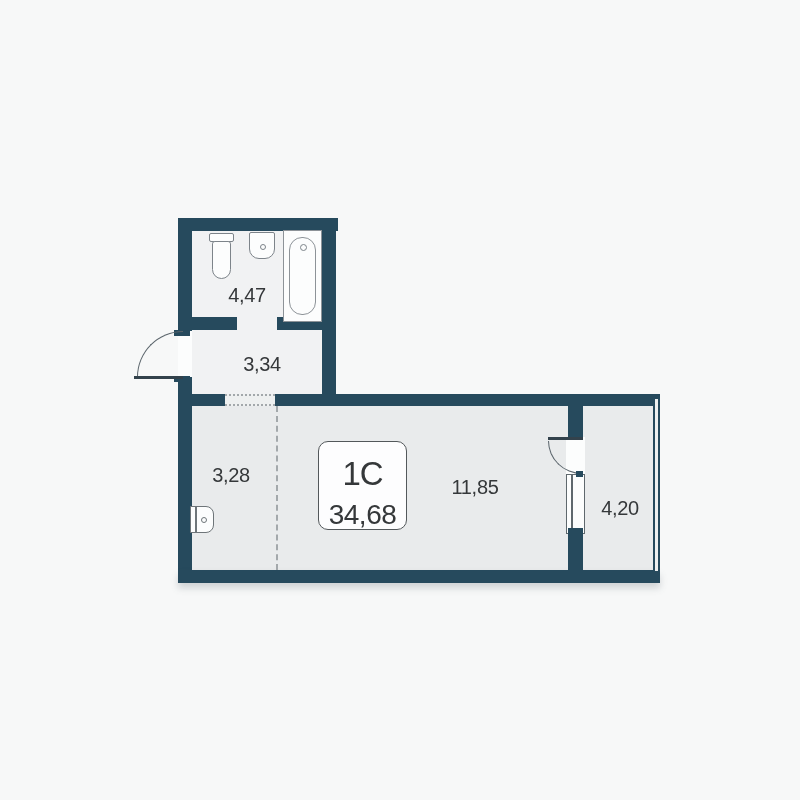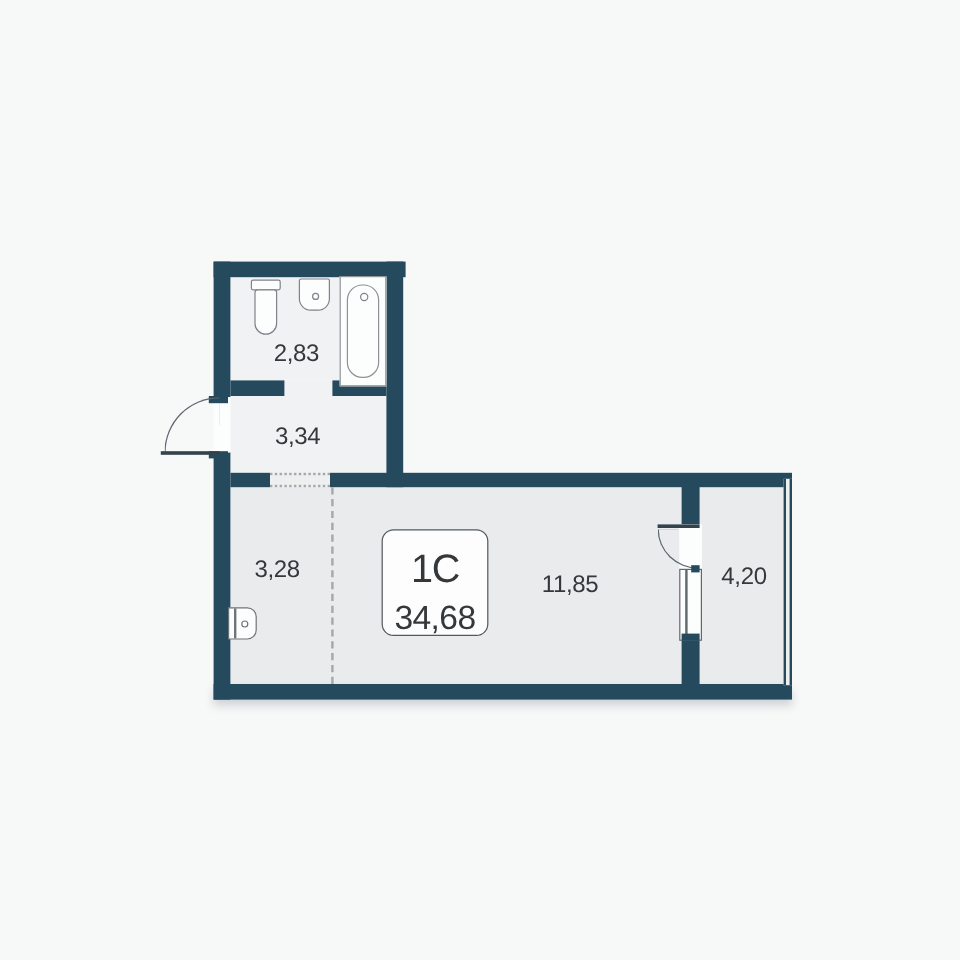--- a/index.html
+++ b/index.html
@@ -97,25 +97,25 @@
   </div>
 
   <div class="abs fixture" style="left:190px;top:506px;width:24px;height:27px;border-radius:0 8px 8px 0;border-color:#6e7579;">
     <div class="abs fixture-line" style="left:4px;top:0;width:1.5px;height:100%;background:#6e7579;"></div>
     <div class="abs circle" style="left:10px;top:10px;width:6px;height:6px;border-color:#6e7579;"></div>
   </div>
 
   <div class="abs gap-strip" style="left:225px;top:394px;width:50px;height:12px;"></div>
   <div class="abs dash-v" style="left:276px;top:406px;height:164px;"></div>
 
-  <div class="abs room-label" style="left:247px;top:295px;">2,83</div>
-  <div class="abs room-label" style="left:248px;top:364px;">3,34</div>
+  <div class="abs room-label" style="left:247px;top:295px;">4,47</div>
+  <div class="abs room-label" style="left:262px;top:364px;">3,34</div>
   <div class="abs room-label" style="left:231px;top:475px;">3,28</div>
   <div class="abs room-label" style="left:475px;top:487px;">11,85</div>
-  <div class="abs room-label" style="left:620px;top:481px;">4,20</div>
+  <div class="abs room-label" style="left:620px;top:508px;">4,20</div>
 
   <div class="abs badge" style="left:318px;top:441px;width:89px;height:89px;">
     <div class="type">1С</div>
     <div class="divider"></div>
     <div class="area">34,68</div>
   </div>
 
 </div>
 
 </body></html>

